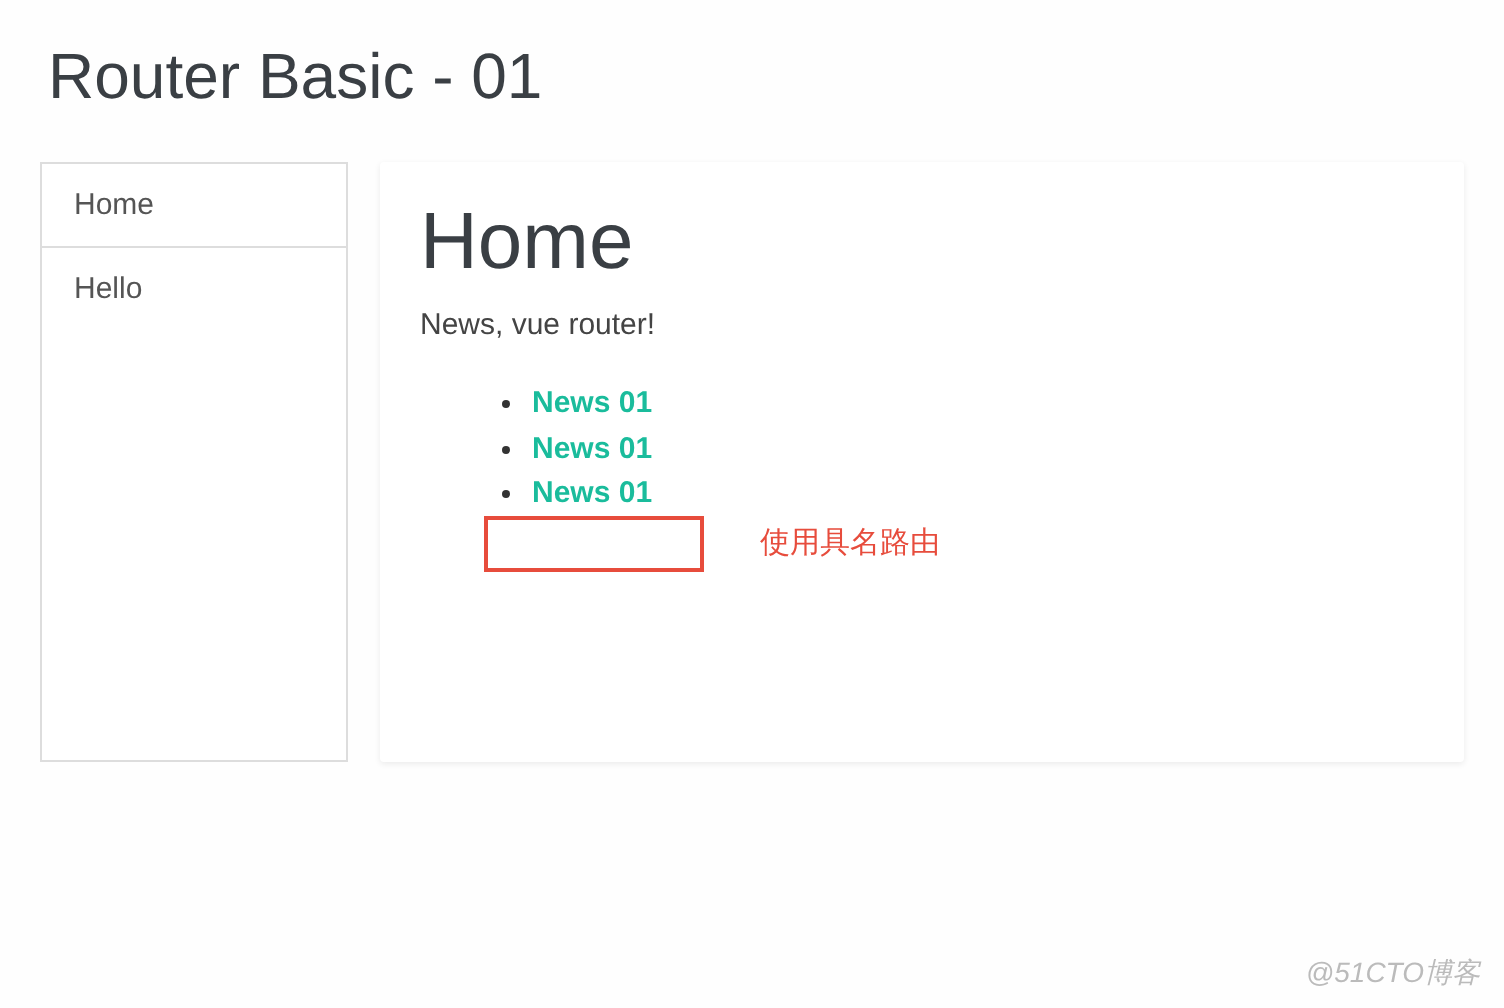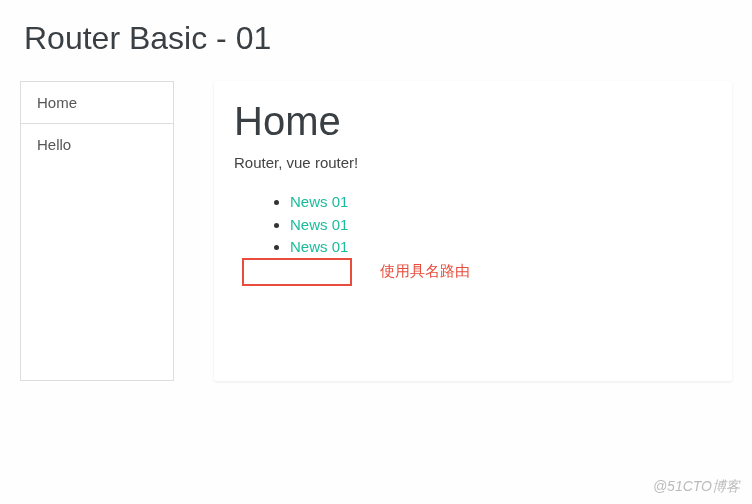--- a/index.html
+++ b/index.html
@@ -16,21 +16,21 @@
     }
     .page-title {
       font-size: 32px;
       font-weight: 300;
       color: #3a3f44;
       margin-bottom: 24px;
       margin-left: 4px;
     }
     .layout {
       display: flex;
-      gap: 40px;
+      gap: 16px;
     }
     .sidebar {
       width: 154px;
       border: 1px solid #ddd;
       background: #fff;
     }
     .sidebar-item {
       padding: 12px 16px;
       font-size: 15px;
       color: #555;
@@ -68,20 +68,21 @@
     }
     .tab {
       color: #1abc9c;
       font-size: 15px;
       cursor: pointer;
     }
     .news-list {
       list-style: disc;
       padding-left: 56px;
       margin-bottom: 14px;
+      font-weight: bold;
     }
     .news-list li {
       color: #333;
       font-size: 15px;
       line-height: 1.5;
     }
     .news-list li a {
       color: #1abc9c;
       text-decoration: none;
       cursor: pointer;
@@ -123,21 +124,21 @@
   <div class="page-title">Router Basic - 01</div>
 
   <div class="layout">
     <div class="sidebar">
       <div class="sidebar-item active">Home</div>
       <div class="sidebar-item">Hello</div>
     </div>
 
     <div class="main">
       <h1>Home</h1>
-      <div class="greeting">Router, vue router!</div>
+      <div class="greeting">News, vue router!</div>
 
 
       <ul class="news-list">
         <li><a>News 01</a></li>
         <li><a>News 01</a></li>
         <li><a>News 01</a></li>
       </ul>
 
     </div>
   </div>

